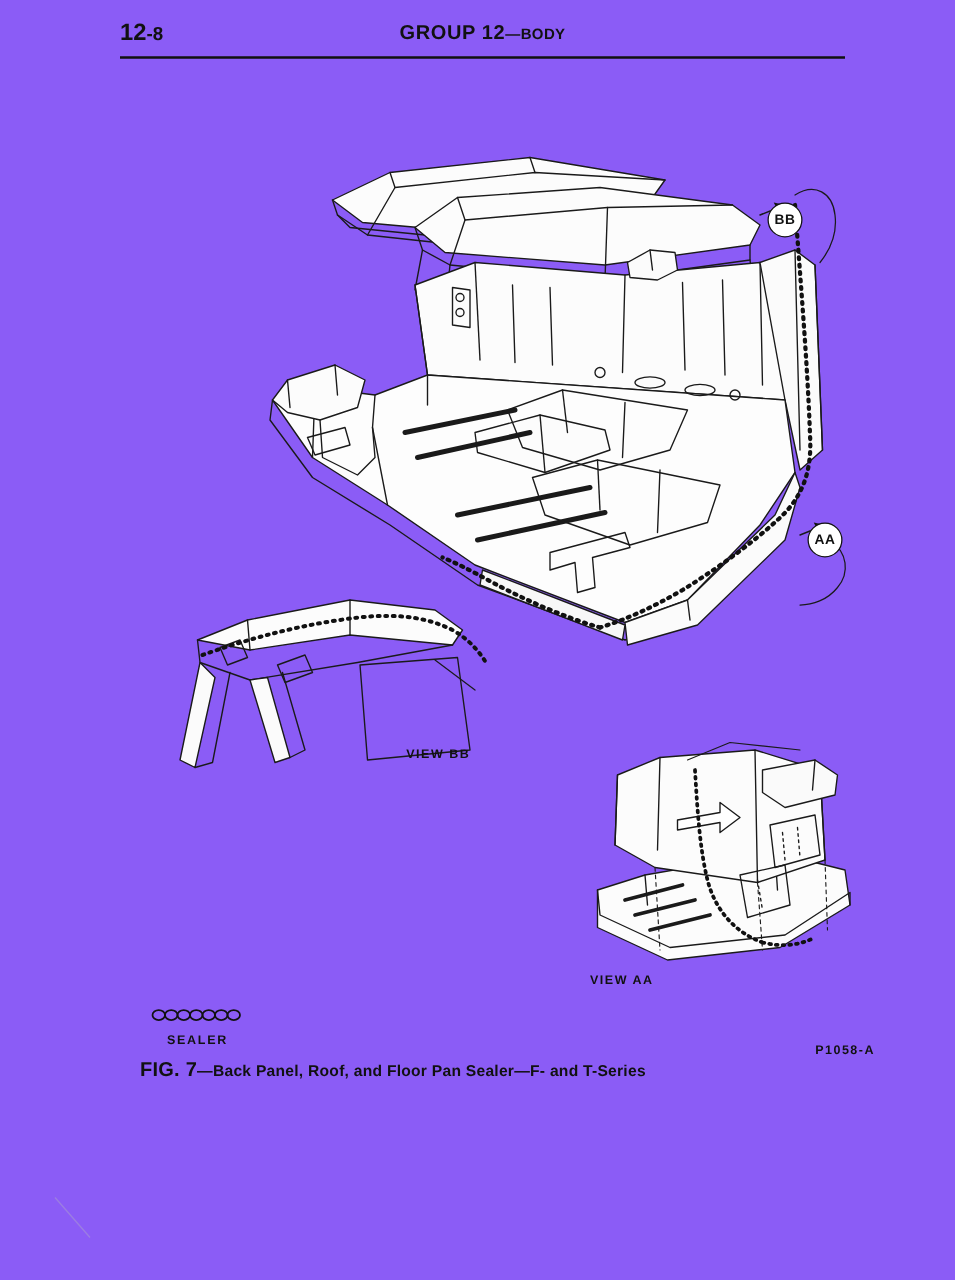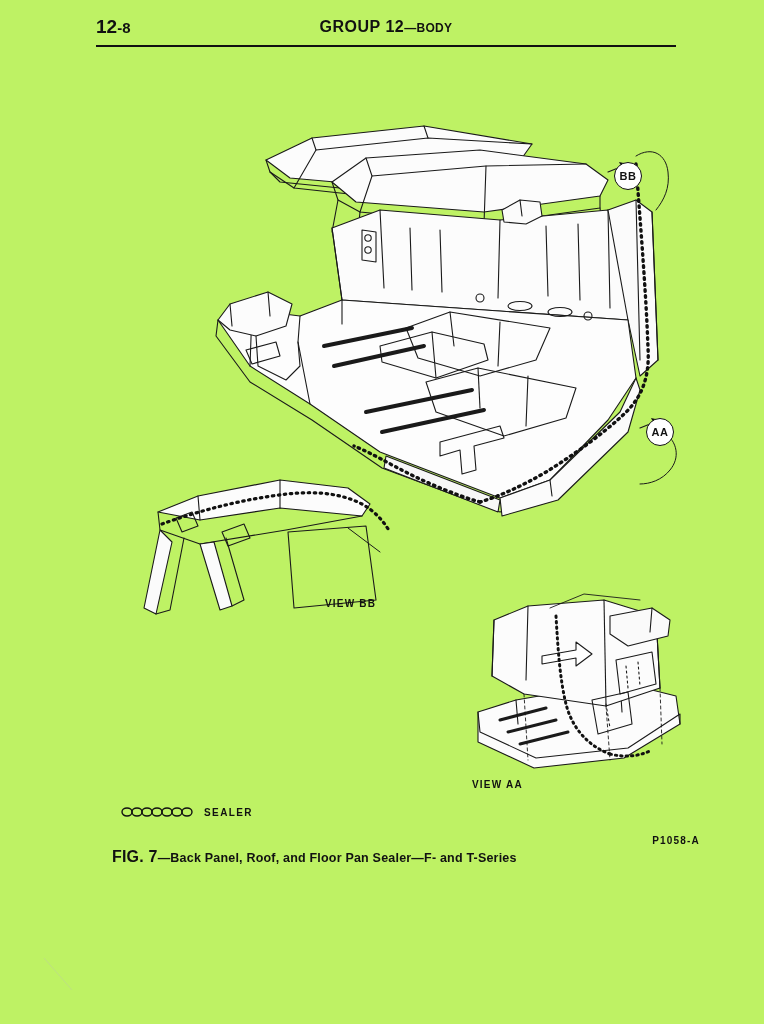--- a/index.html
+++ b/index.html
@@ -11,21 +11,21 @@
     width: 764px;
     height: 1024px;
     position: relative;
     font-family: "Liberation Sans", sans-serif;
     color: #111111;
     overflow: hidden;
   }
   .page {
     position: absolute;
     inset: 0;
-    background: #bef264;
+    background: #8b5cf6;
   }
 
   
   .header {
     position: absolute;
     left: 96px;
     top: 16px;
     width: 580px;
     height: 30px;
   }
@@ -111,20 +111,21 @@
   #view-aa-label { left: 392px; top: 719px; }
 
   
   .legend {
     position: absolute;
     left: 40px;
     top: 745px;
     display: flex;
     align-items: center;
     gap: 8px;
+    flex-direction: column;
   }
   .legend-symbol {
     display: block;
   }
   .legend-text {
     font-size: 10px;
     font-weight: bold;
     letter-spacing: 1.4px;
   }
 

